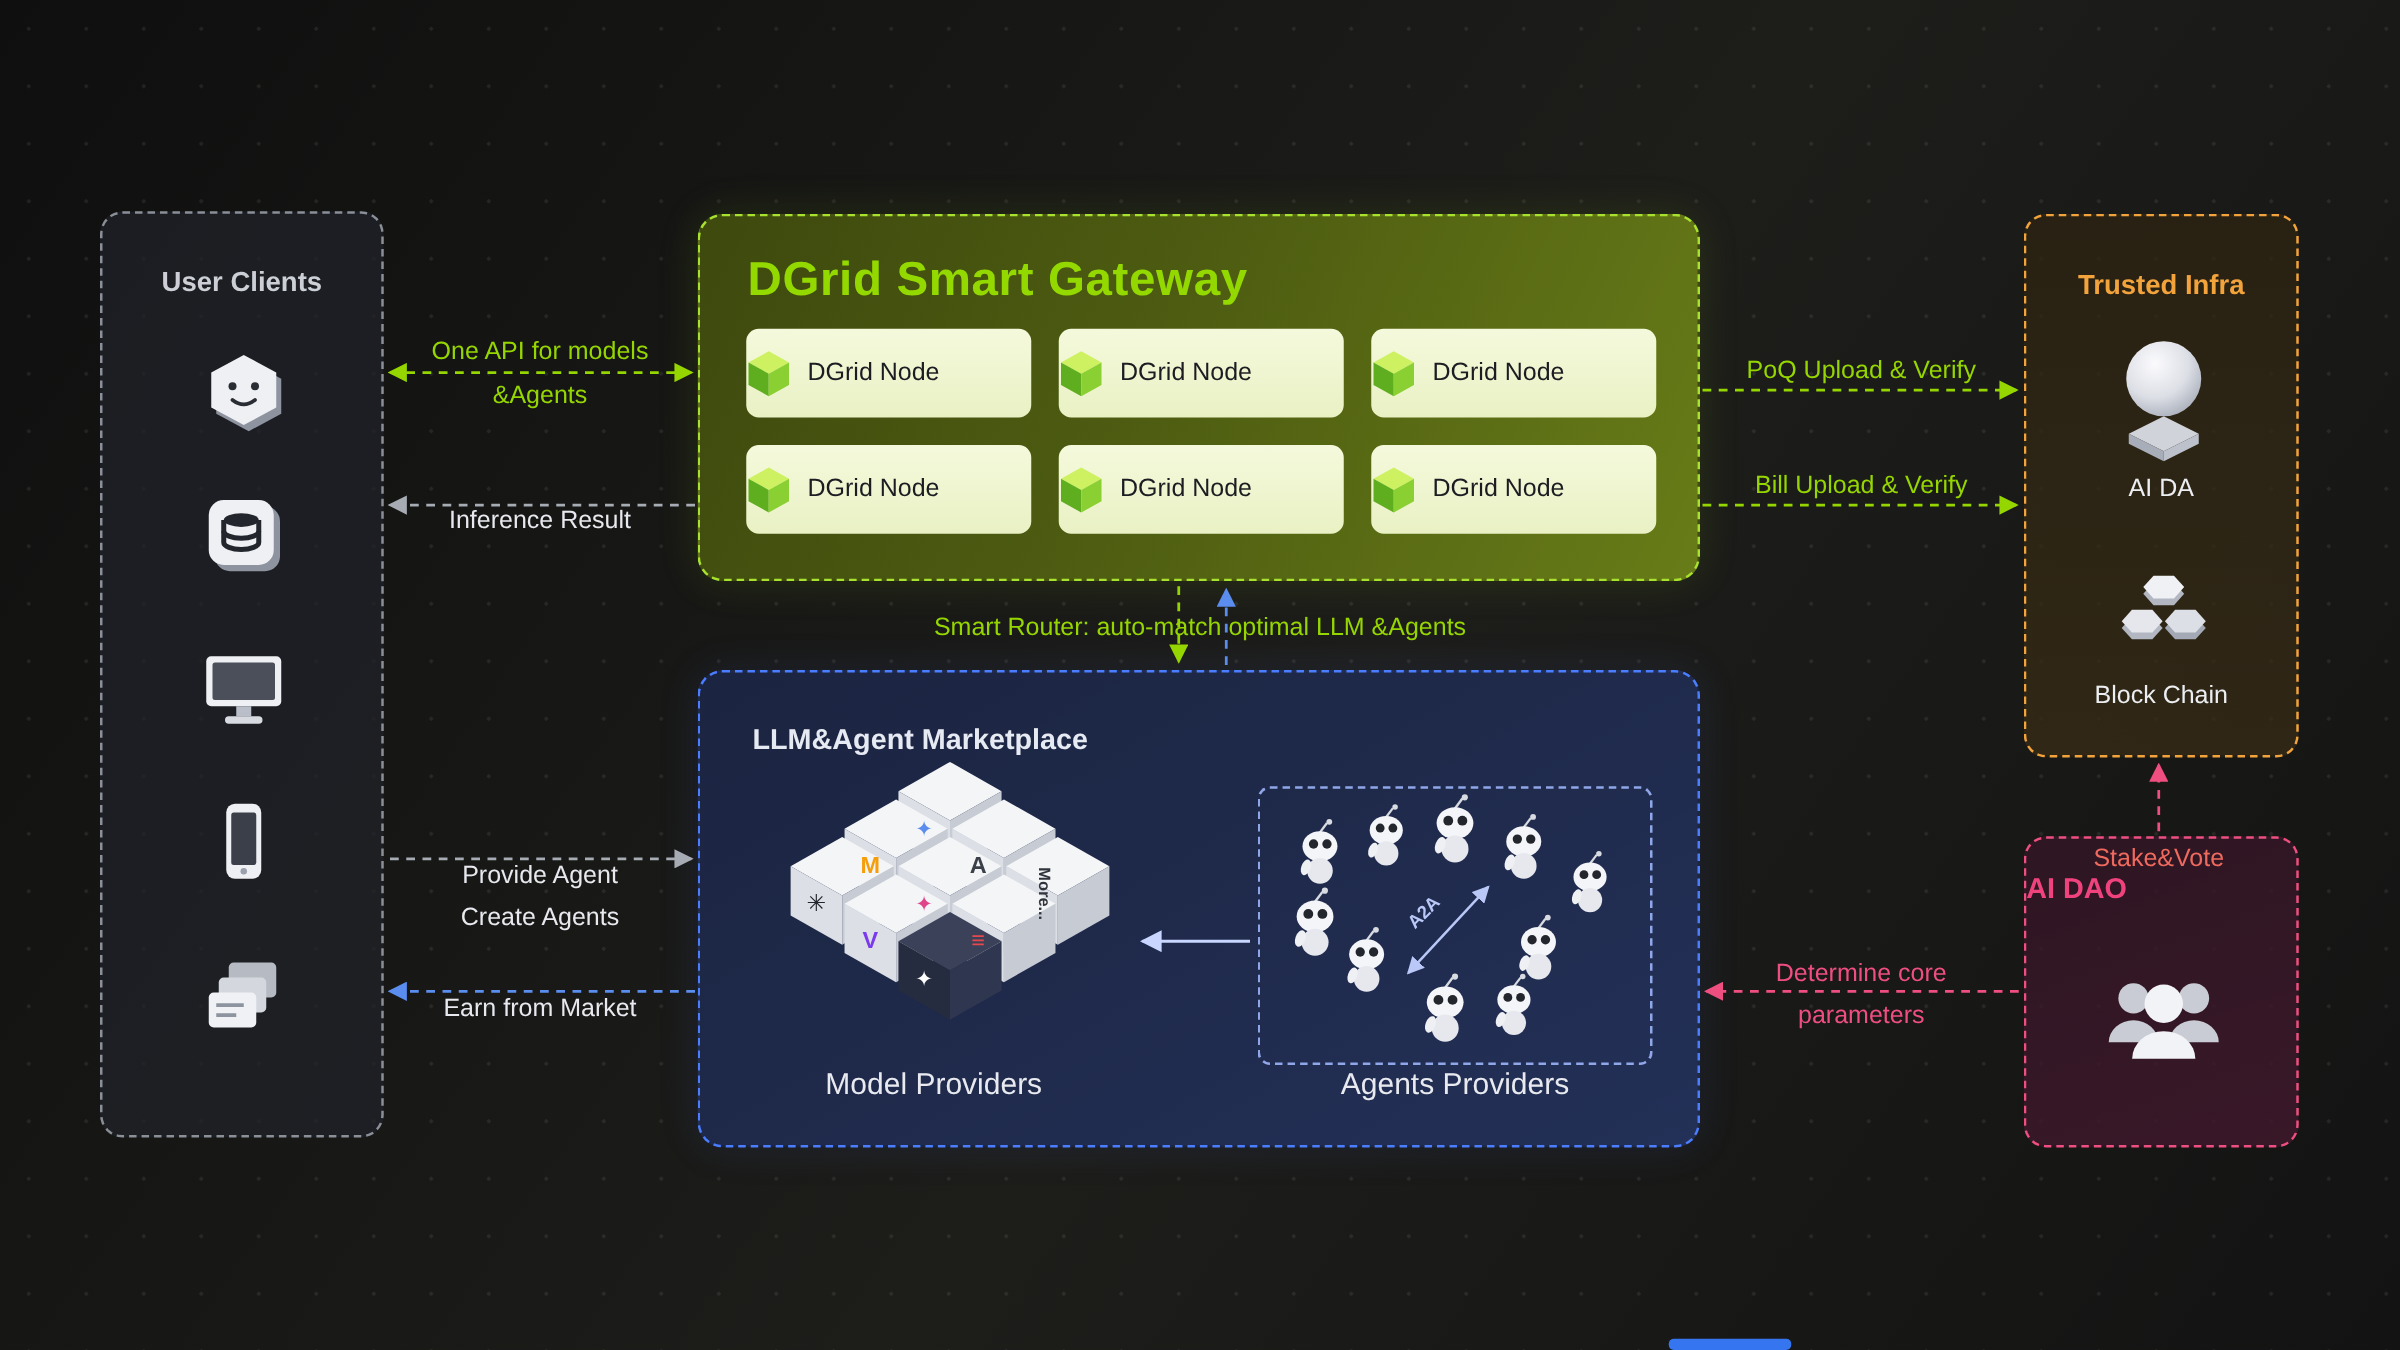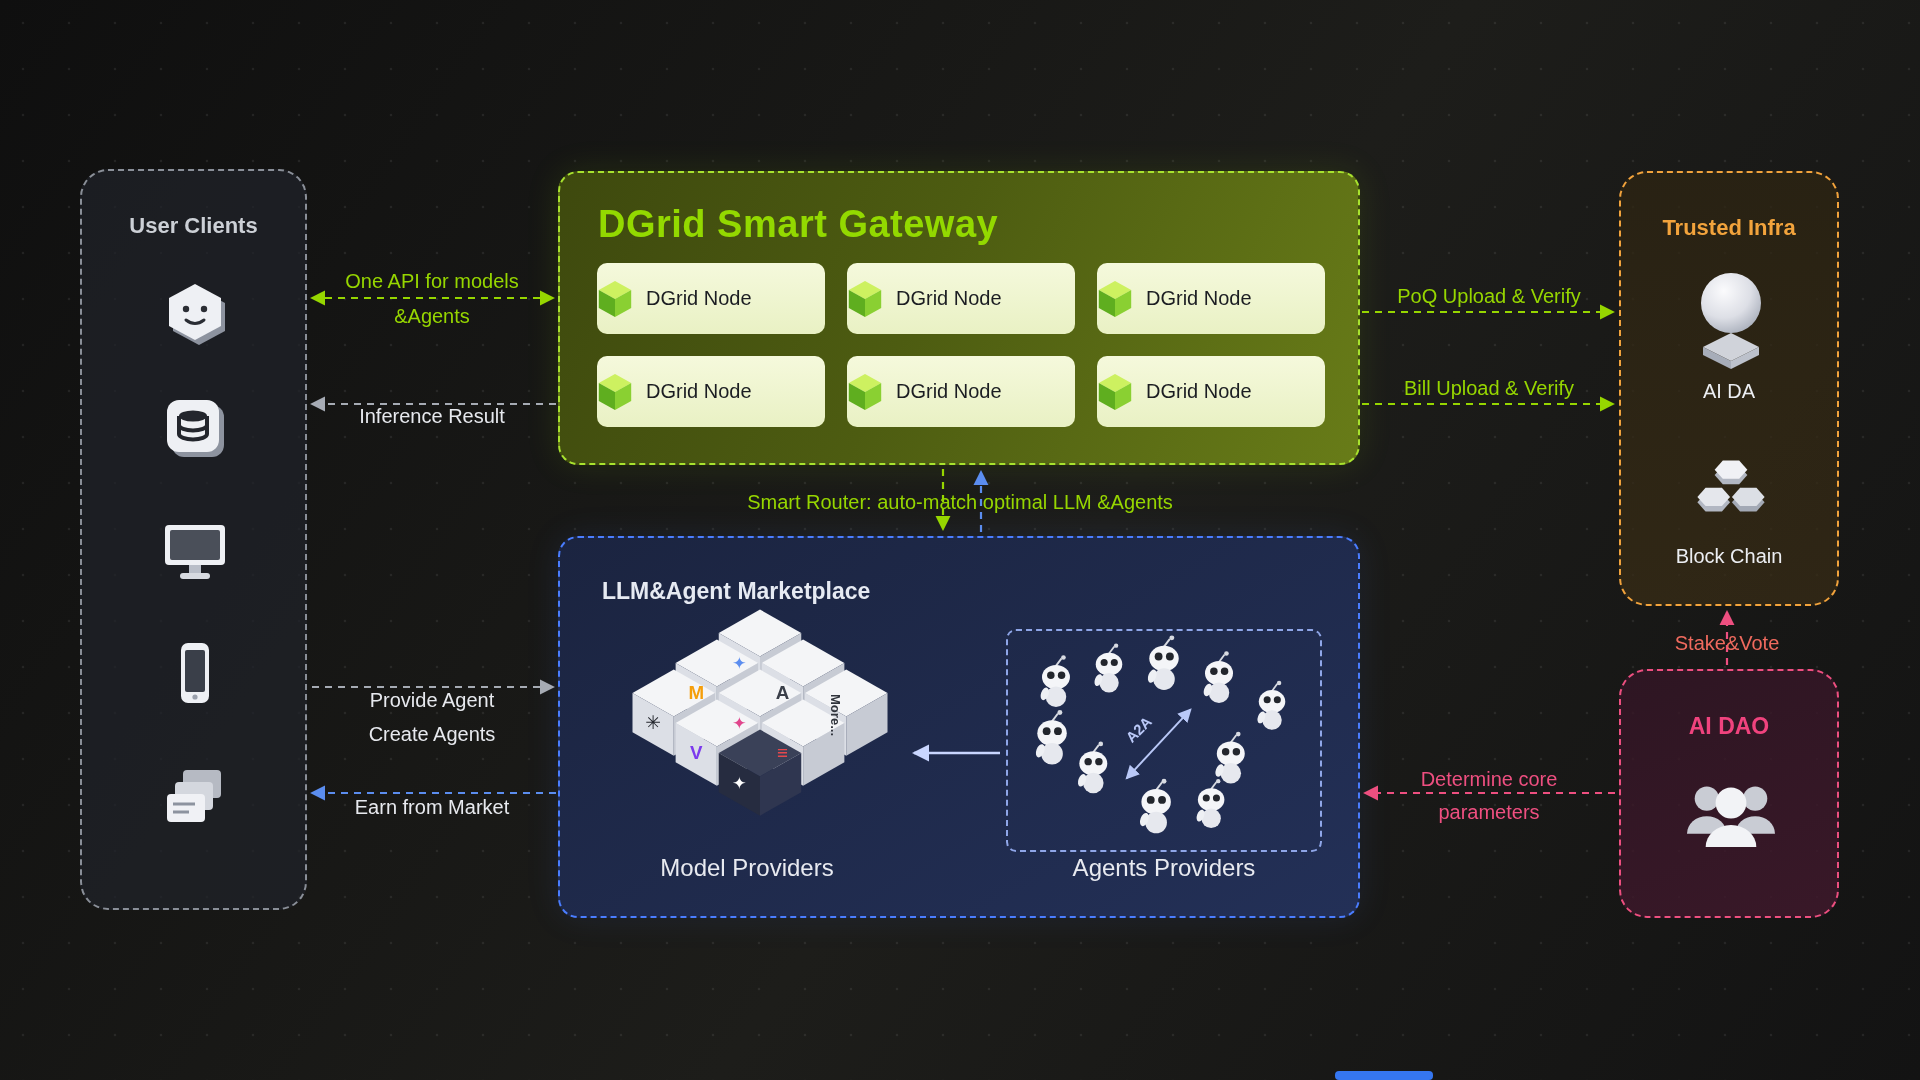--- a/index.html
+++ b/index.html
@@ -6,21 +6,21 @@
   body{
     position:relative; width:1920px; height:1080px; overflow:hidden;
     font-family:"Liberation Sans", sans-serif;
     background-color:#141414;
     background-image:
       radial-gradient(rgba(255,255,255,0.075) 1.4px, transparent 1.6px),
       linear-gradient(125deg,#0f0f0f 0%,#1d1d1a 55%,#131313 100%);
     background-size:46px 46px, 100% 100%;
     color:#e7e9ee;
   }
-  .box{position:absolute; box-sizing:border-box; border-radius:28px;}
+  .box{position:absolute; box-sizing:border-box; border-radius:18px;}
 
   
   .uc{left:80px; top:169px; width:227px; height:741px;
       border:2px dashed #8a8f98; background:rgba(32,35,42,0.72);}
   .uc-title{position:absolute; width:100%; top:42px; text-align:center;
       font-size:22px; font-weight:700; color:#ccd0d6;}
   .uc-icon{position:absolute; left:73px; width:80px; height:80px;}
 
   
   .gw{left:558px; top:171px; width:802px; height:294px;
@@ -58,32 +58,32 @@
   .agents-box{position:absolute; left:446px; top:91px; width:316px; height:223px;
       border:2px dashed #8fa6e8; border-radius:10px; box-sizing:border-box;}
   .agents-box svg{position:absolute; left:0; top:0; width:100%; height:100%;}
   .mp-label{position:absolute; transform:translate(-50%,-50%); white-space:nowrap;
       font-size:24px; color:#e8eaf0;}
 
   
   .dao{left:1619px; top:669px; width:220px; height:249px;
       border:2px dashed #ee4f80;
       background:linear-gradient(160deg,rgba(52,22,38,0.8),rgba(66,25,45,0.8));}
-  .dao-title{position:absolute; width:100%; top:42px; text-align:center;
+  .dao-title{position:absolute; width:100%; top:26px; 
       font-size:23px; font-weight:700; color:#f0437e;}
   .dao-icon{position:absolute; left:55px; top:99px; width:110px;}
 
   
   .edges{position:absolute; left:0; top:0; width:1920px; height:1080px; pointer-events:none;}
   .elabel{position:absolute; transform:translate(-50%,-50%); white-space:nowrap;
       font-size:20px; line-height:1.2;}
   .lab-green{color:#96d600;}
   .lab-white{color:#e7e9ee;margin-top:28px;}
   .lab-pink{color:#ee4f80;}
-  .lab-stake{color:#ef6a5e;}
+  .lab-stake{color:#ef6a5e;margin-top:44px;}
 
   .blue-strip{position:absolute; left:1335px; top:1071px; width:98px; height:9px;
       border-radius:4px; background:#3576f0;}
 </style>
 </head>
 <body>
 
 <div class="box uc">
   <div class="uc-title">User Clients</div>
 

